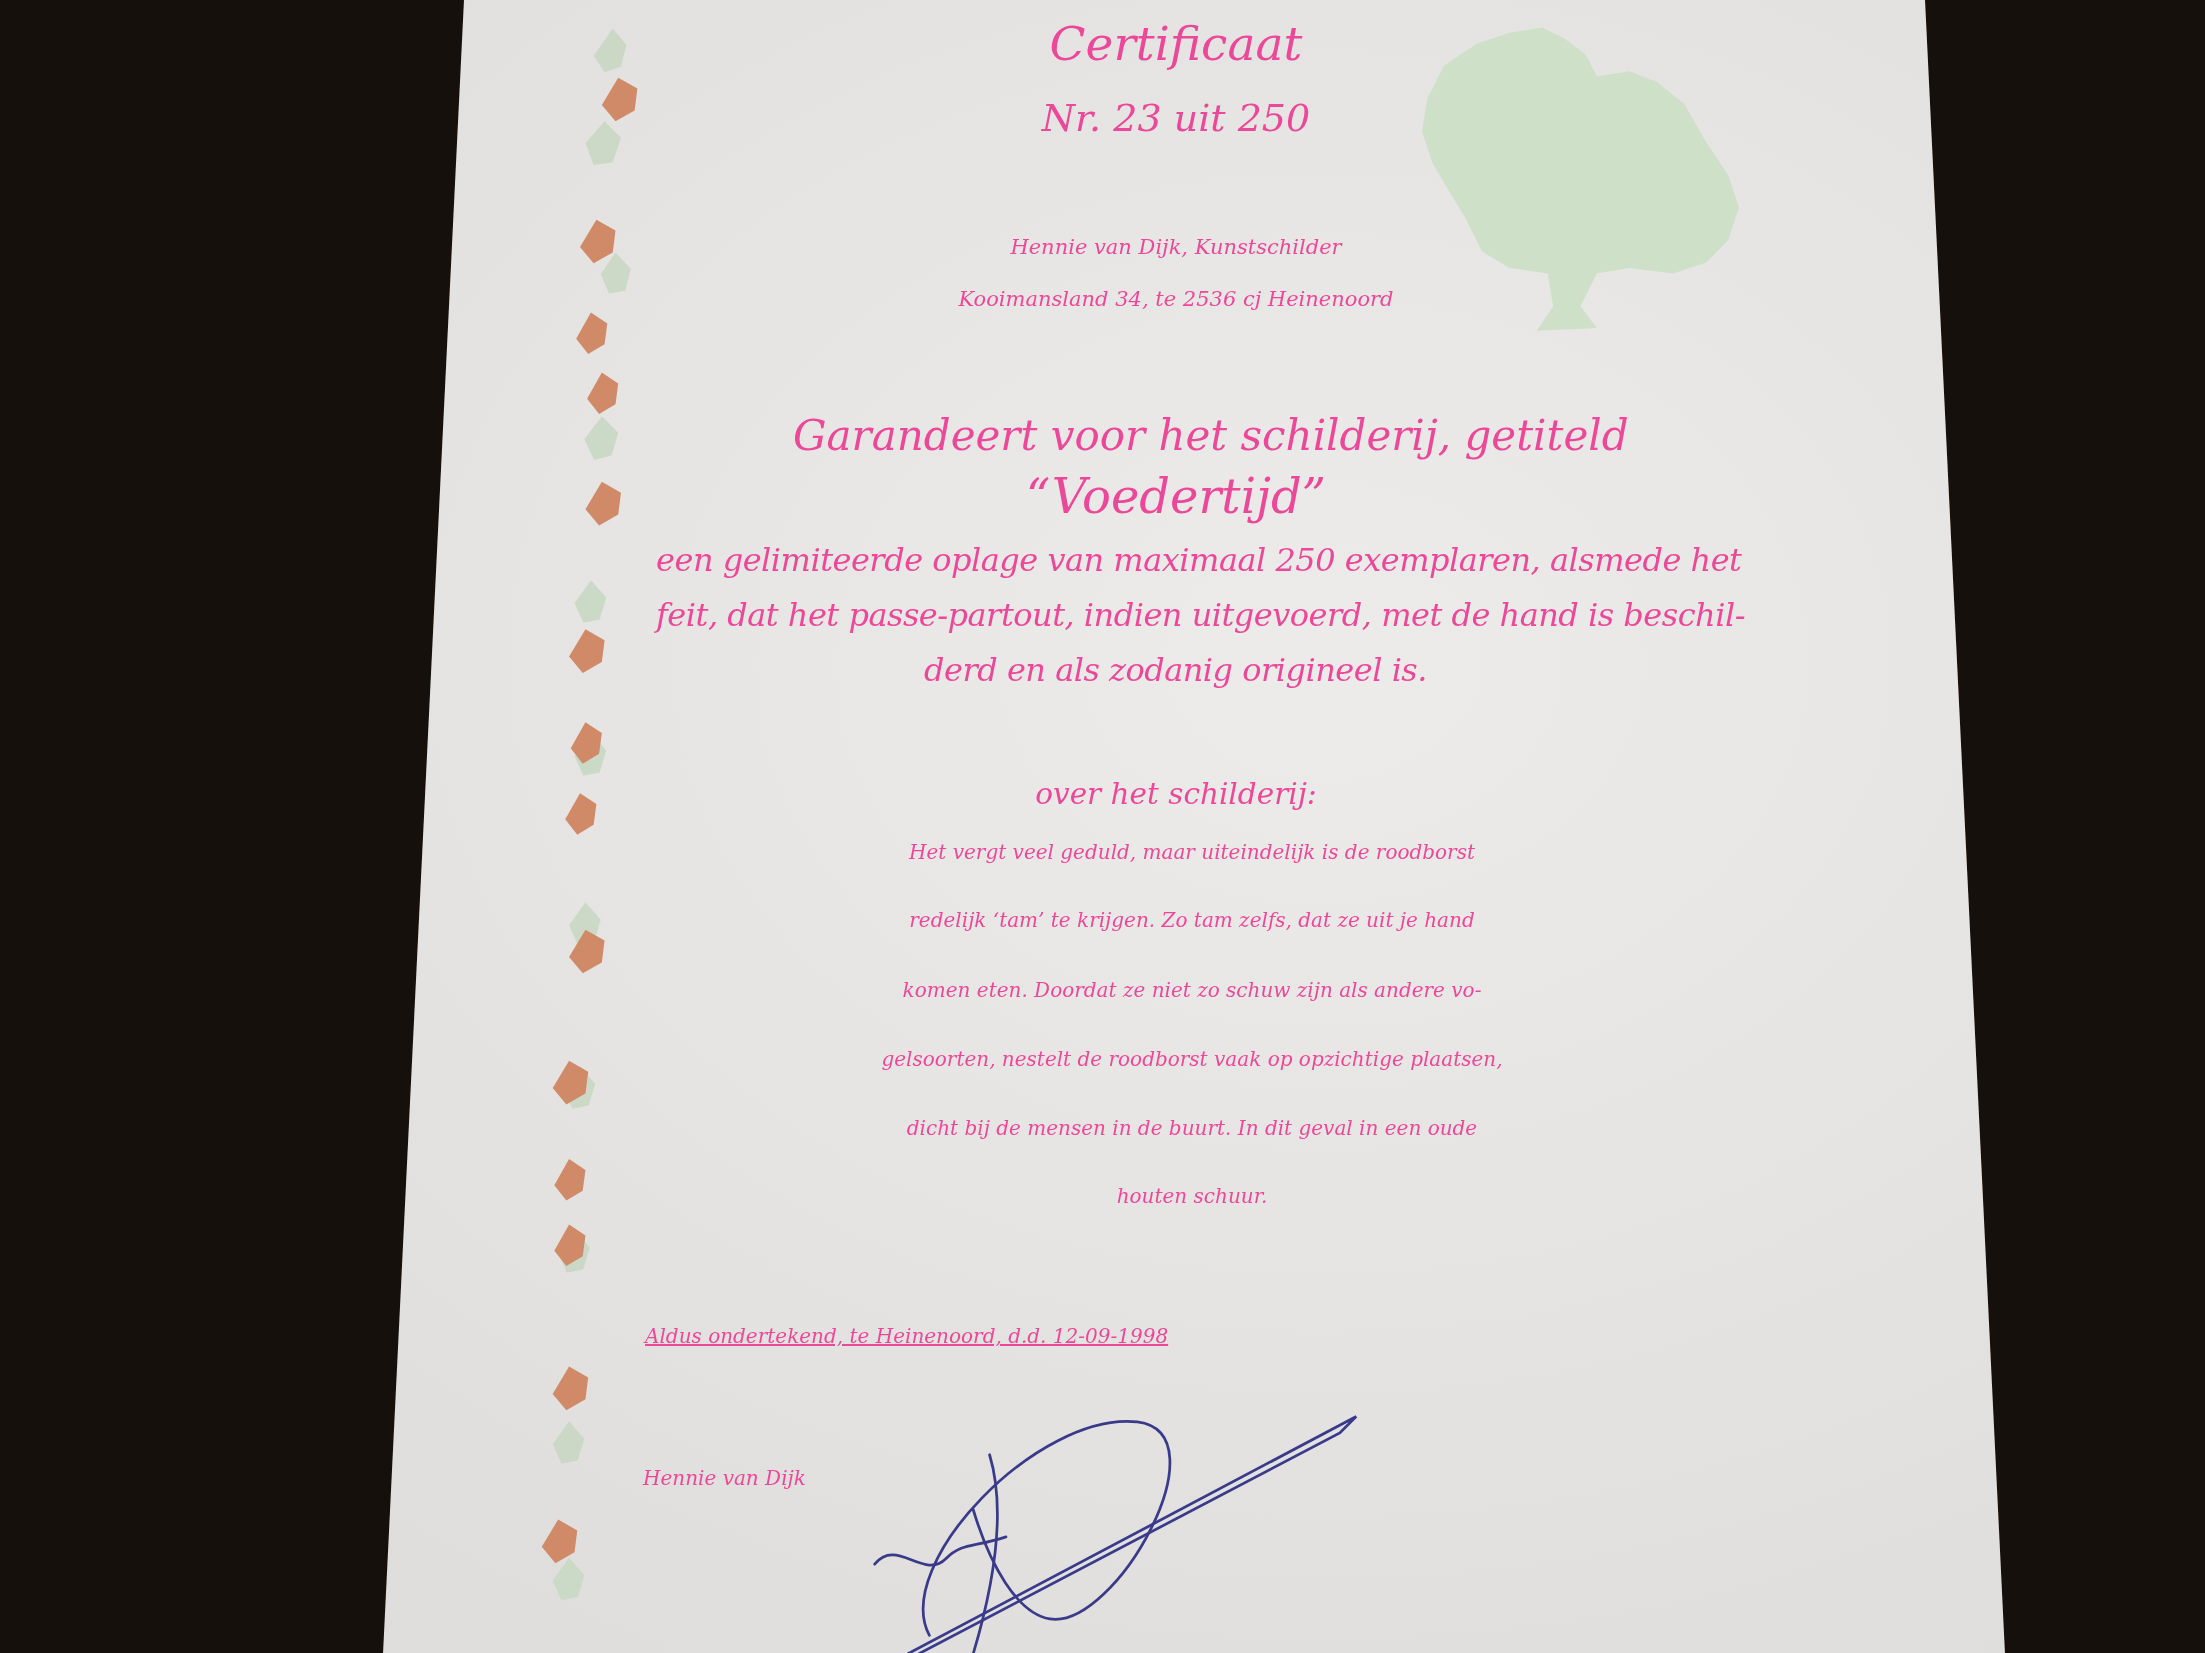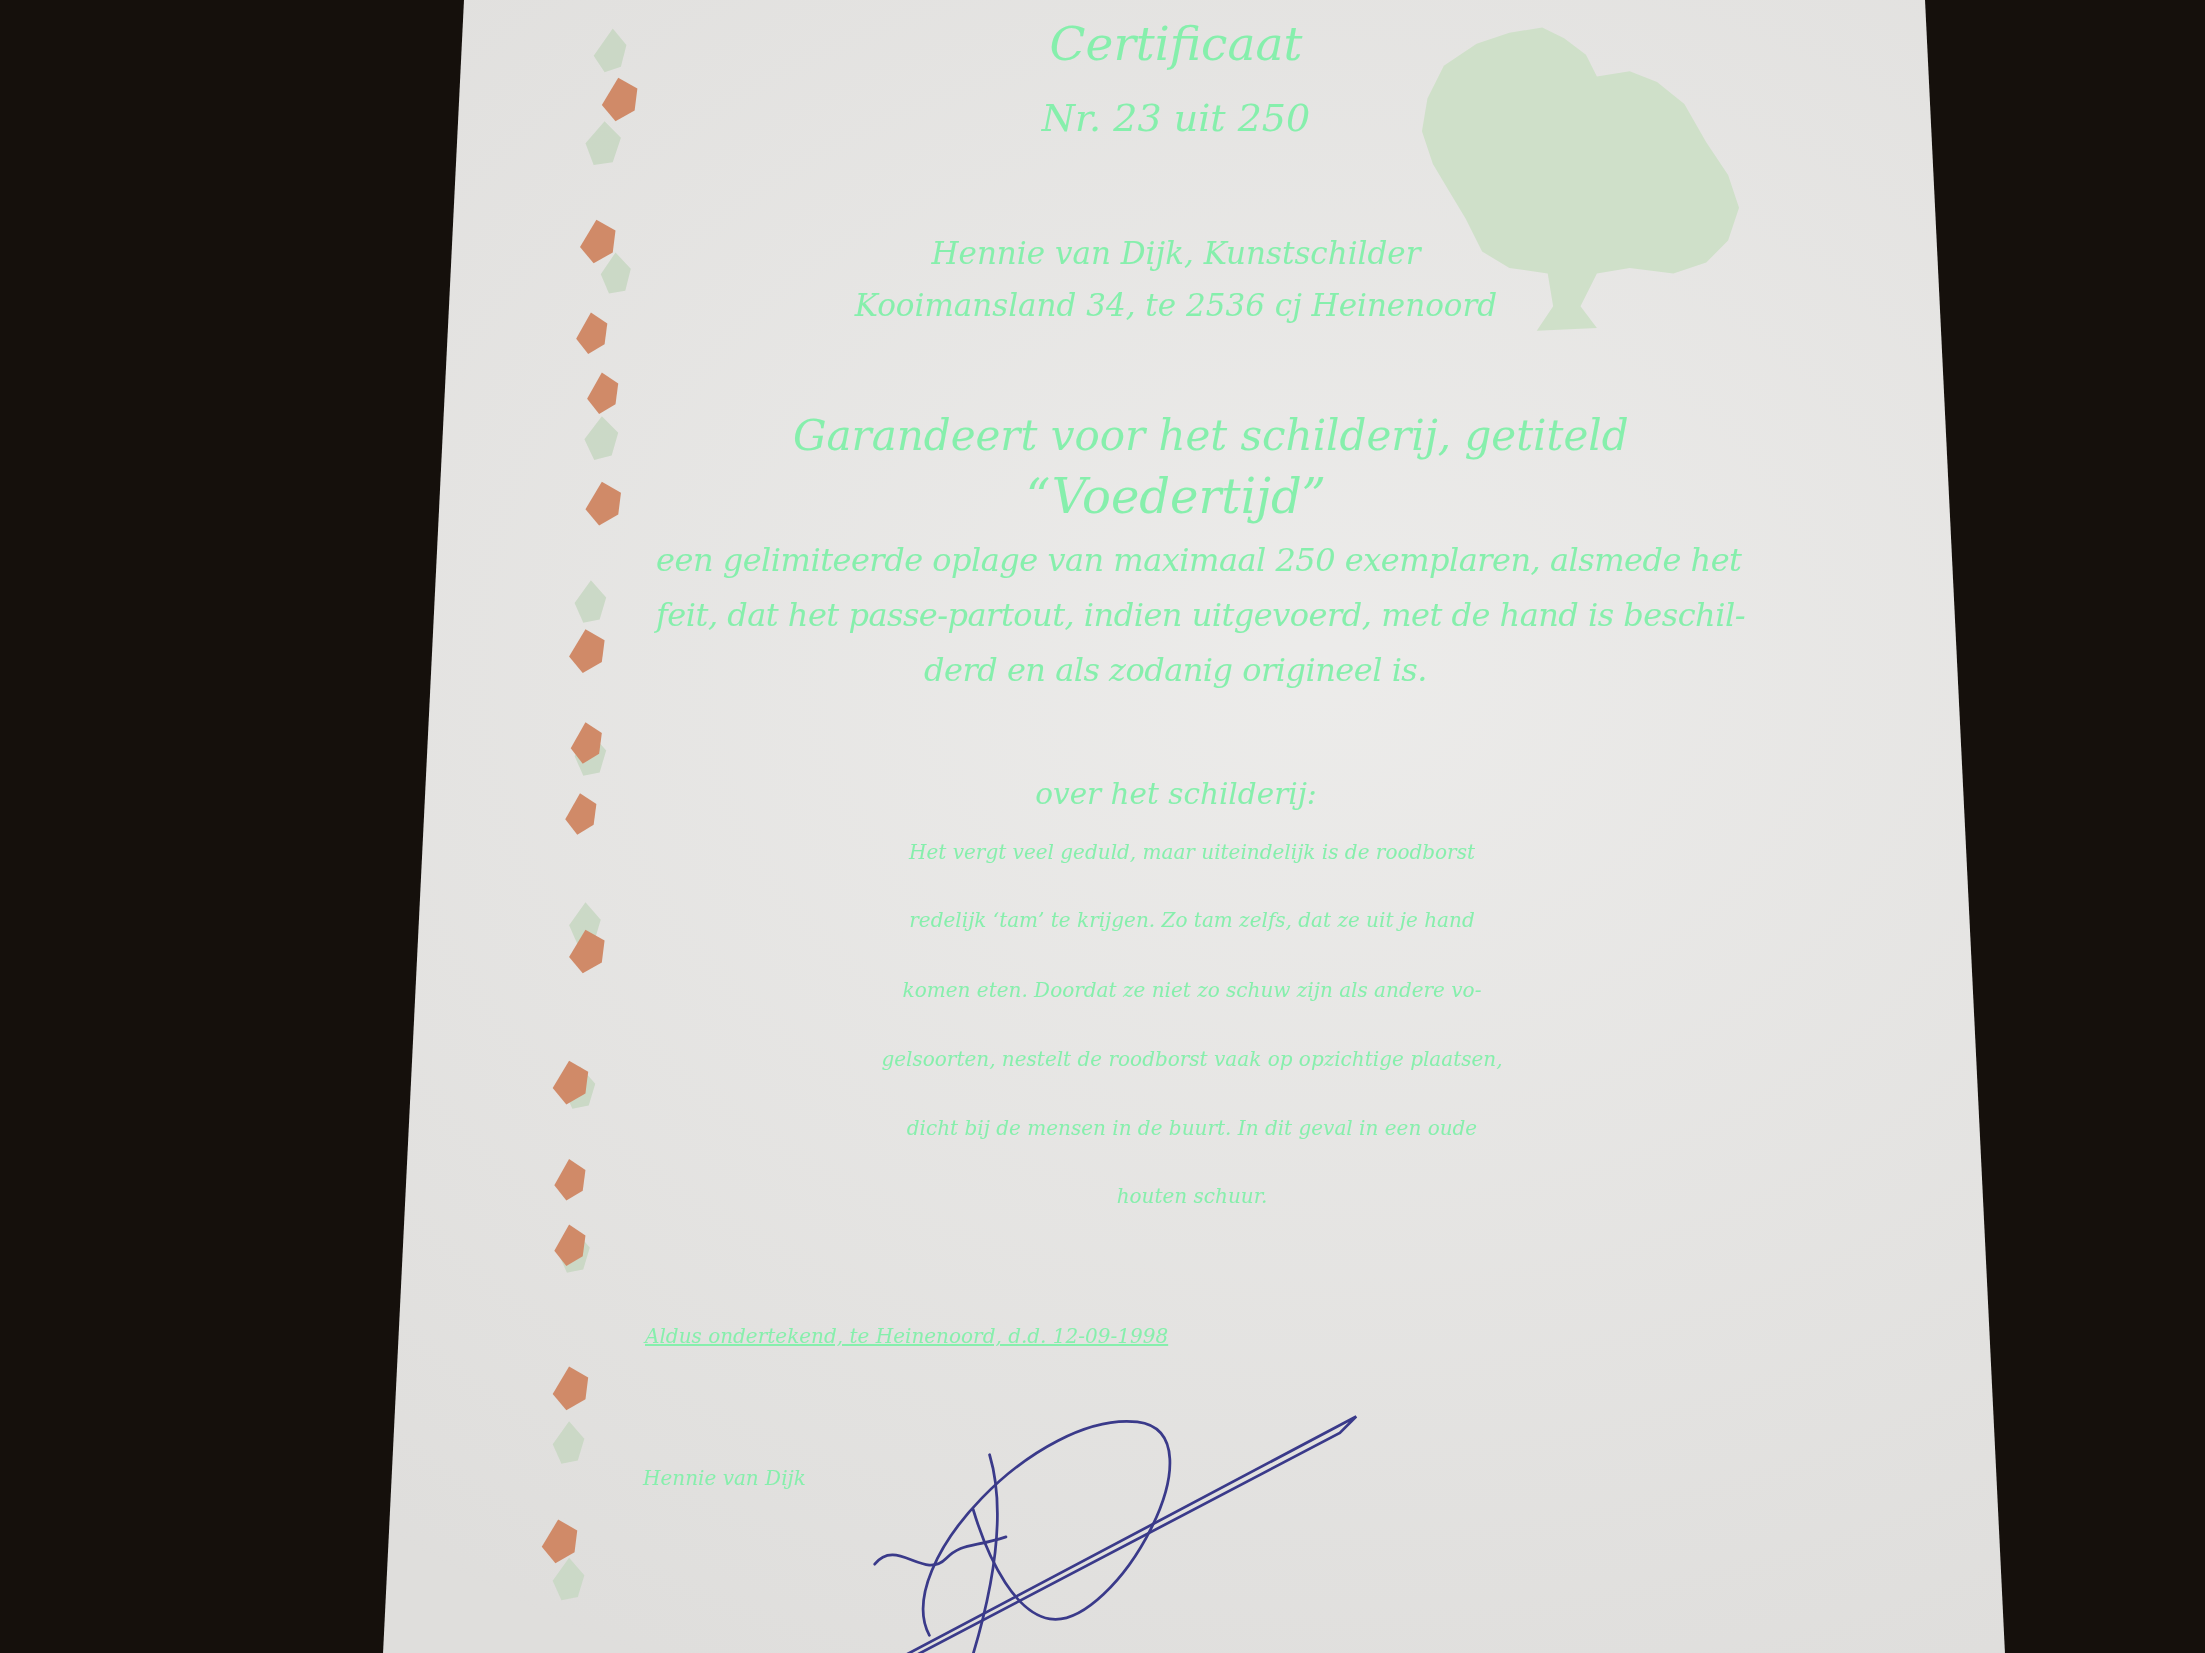--- a/index.html
+++ b/index.html
@@ -11,28 +11,28 @@
   .paper {
     position:absolute; left:0; top:0; width:2205px; height:1654px;
     background:#e6e5e3;
     clip-path: polygon(464px 0, 1925px 0, 2005px 1654px, 383px 1654px);
   }
   .paper::after {
     content:""; position:absolute; inset:0;
     background: radial-gradient(ellipse at 60% 40%, rgba(255,255,255,0.25), rgba(0,0,0,0.03) 80%);
   }
   .script {
-    position:absolute; color:#86efac;
+    position:absolute; color:#ec4899;
     font-family:"DejaVu Serif", serif; font-style:italic;
     white-space:nowrap; text-align:center;
     transform-origin:center;
   }
   .title { font-size:47px; left:875px; width:602px; top:16.4px; }
   .nr { font-size:38px; left:875px; width:602px; top:96px; }
-  .hdr { font-size:31px; left:793px; width:766px; }
+  .hdr { font-size:21px; left:793px; width:766px; }
   .body-line { font-size:20px; left:656px; width:1072px; }
   .small-line { font-size:32px; left:656px; width:1039px; letter-spacing:-0.5px; }
   .quote { font-size:48px; left:875px; width:602px; }
   .tree { position:absolute; left:1400px; top:11px; width:361px; height:328px; }
   .leaves { position:absolute; left:509px; top:0; width:142px; height:1654px; }
   .signature { position:absolute; left:809px; top:1400px; width:591px; height:254px; }
 </style>
 </head>
 <body>
 

